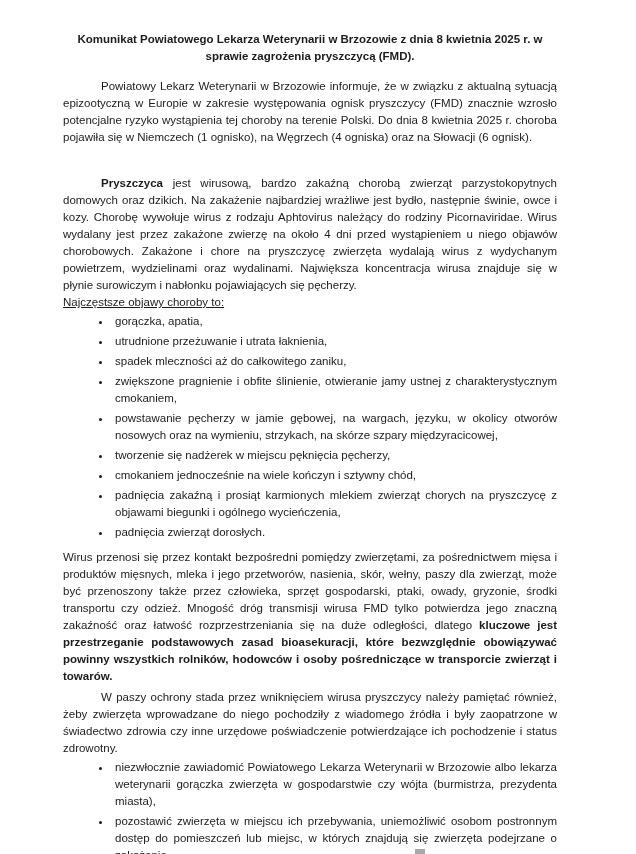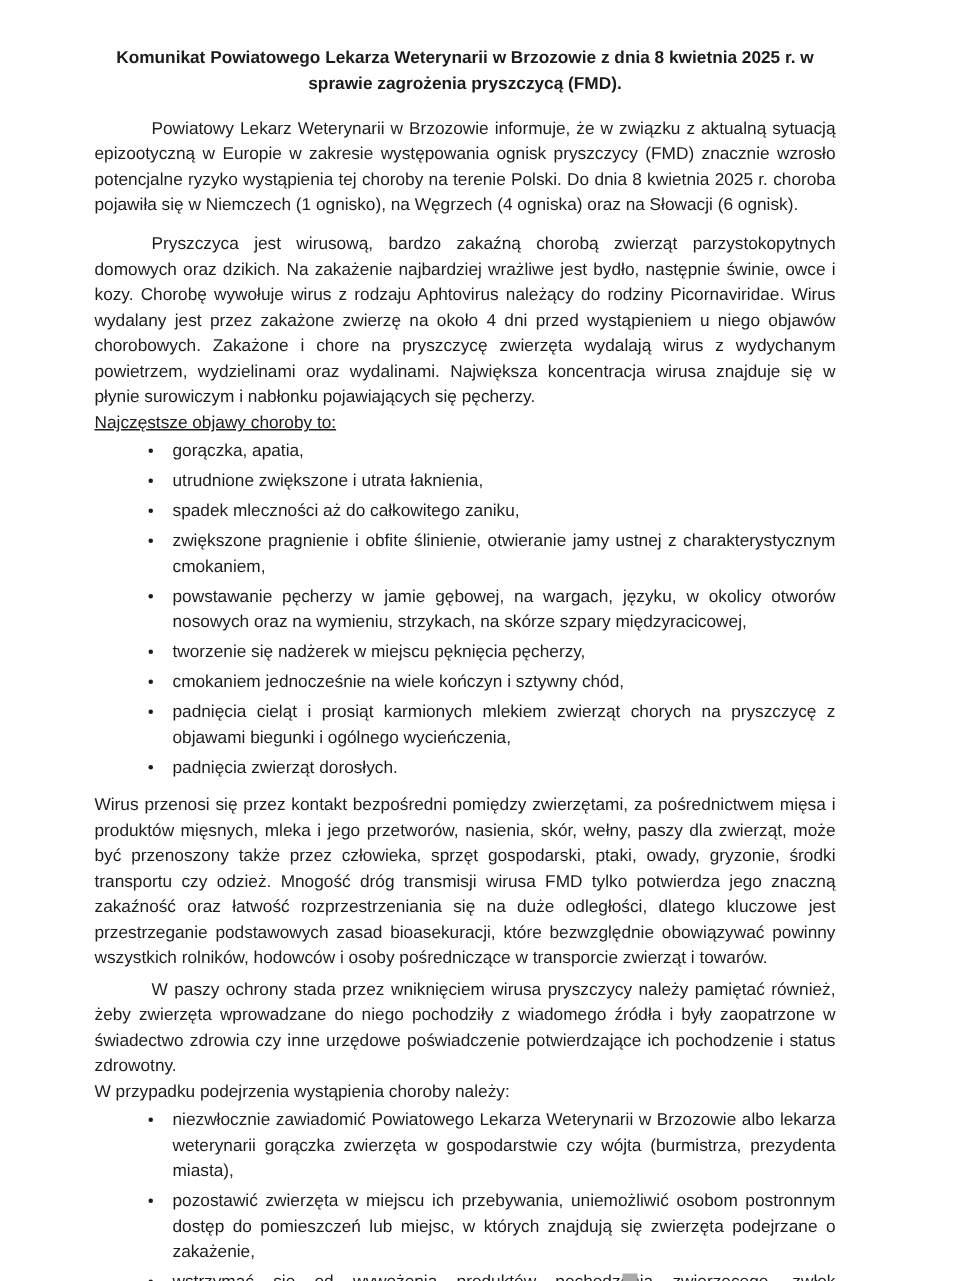--- a/index.html
+++ b/index.html
@@ -31,21 +31,21 @@
     text-align: center;
     margin: 0 8px 13px 8px;
   }
   p {
     margin: 0;
   }
   .indent {
     text-indent: 38px;
   }
   .gap-after {
-    margin-bottom: 9px;
+    margin-bottom: 29px;
   }
   .gap-after-sm {
     margin-bottom: 4px;
   }
   .underlined {
     text-decoration: underline;
   }
   ul.doc-list {
     margin: 2px 0 0 0;
     padding-left: 49px;
@@ -54,21 +54,21 @@
   ul.doc-list li {
     padding-left: 3px;
     margin-bottom: 3px;
   }
   ul.symptoms {
     margin-bottom: 8px;
   }
   ul.actions {
     margin-bottom: 18px;
   }
-  b { font-weight: normal; }
+  b { font-weight: bold; }
   .edge-mark {
     position: absolute;
     left: 415px;
     top: 849px;
     width: 10px;
     height: 5px;
     background: #a9a9a9;
   }
 </style>
 </head>
@@ -79,35 +79,34 @@
   <h1 class="doc-title">Komunikat Powiatowego Lekarza Weterynarii w Brzozowie z dnia 8 kwietnia 2025 r. w sprawie zagrożenia pryszczycą (FMD).</h1>
 
   <p class="indent gap-after">Powiatowy Lekarz Weterynarii w Brzozowie informuje, że w związku z aktualną sytuacją epizootyczną w Europie w zakresie występowania ognisk pryszczycy (FMD) znacznie wzrosło potencjalne ryzyko wystąpienia tej choroby na terenie Polski. Do dnia 8 kwietnia 2025 r. choroba pojawiła się w Niemczech (1 ognisko), na Węgrzech (4 ogniska) oraz na Słowacji (6 ognisk).</p>
 
   <p class="indent"><b>Pryszczyca</b><span> jest wirusową, bardzo zakaźną chorobą zwierząt parzystokopytnych domowych oraz dzikich. Na zakażenie najbardziej wrażliwe jest bydło, następnie świnie, owce i kozy. Chorobę wywołuje wirus z rodzaju Aphtovirus należący do rodziny Picornaviridae. Wirus wydalany jest przez zakażone zwierzę na około 4 dni przed wystąpieniem u niego objawów chorobowych. Zakażone i chore na pryszczycę zwierzęta wydalają wirus z wydychanym powietrzem, wydzielinami oraz wydalinami. Największa koncentracja wirusa znajduje się w płynie surowiczym i nabłonku pojawiających się pęcherzy.</span></p>
 
   <p><span class="underlined">Najczęstsze objawy choroby to:</span></p>
 
   <ul class="doc-list symptoms">
     <li>gorączka, apatia,</li>
-    <li>utrudnione zwiększone i utrata łaknienia,</li>
+    <li>utrudnione przeżuwanie i utrata łaknienia,</li>
     <li>spadek mleczności aż do całkowitego zaniku,</li>
     <li>zwiększone pragnienie i obfite ślinienie, otwieranie jamy ustnej z charakterystycznym cmokaniem,</li>
     <li>powstawanie pęcherzy w jamie gębowej, na wargach, języku, w okolicy otworów nosowych oraz na wymieniu, strzykach, na skórze szpary międzyracicowej,</li>
     <li>tworzenie się nadżerek w miejscu pęknięcia pęcherzy,</li>
     <li>cmokaniem jednocześnie na wiele kończyn i sztywny chód,</li>
-    <li>padnięcia cieląt i prosiąt karmionych mlekiem zwierząt chorych na pryszczycę z objawami biegunki i ogólnego wycieńczenia,</li>
+    <li>padnięcia zakaźną i prosiąt karmionych mlekiem zwierząt chorych na pryszczycę z objawami biegunki i ogólnego wycieńczenia,</li>
     <li>padnięcia zwierząt dorosłych.</li>
   </ul>
 
   <p class="gap-after-sm"><span>Wirus przenosi się przez kontakt bezpośredni pomiędzy zwierzętami, za pośrednictwem mięsa i produktów mięsnych, mleka i jego przetworów, nasienia, skór, wełny, paszy dla zwierząt, może być przenoszony także przez człowieka, sprzęt gospodarski, ptaki, owady, gryzonie, środki transportu czy odzież. Mnogość dróg transmisji wirusa FMD tylko potwierdza jego znaczną zakaźność oraz łatwość rozprzestrzeniania się na duże odległości, dlatego </span><b>kluczowe jest przestrzeganie podstawowych zasad bioasekuracji, które bezwzględnie obowiązywać powinny wszystkich rolników, hodowców i osoby pośredniczące w transporcie zwierząt i towarów.</b></p>
 
   <p class="indent">W paszy ochrony stada przez wniknięciem wirusa pryszczycy należy pamiętać również, żeby zwierzęta wprowadzane do niego pochodziły z wiadomego źródła i były zaopatrzone w świadectwo zdrowia czy inne urzędowe poświadczenie potwierdzające ich pochodzenie i status zdrowotny.</p>
 
-  <p>W przypadku podejrzenia wystąpienia choroby należy:</p>
 
   <ul class="doc-list actions">
     <li>niezwłocznie zawiadomić Powiatowego Lekarza Weterynarii w Brzozowie albo lekarza weterynarii gorączka zwierzęta w gospodarstwie czy wójta (burmistrza, prezydenta miasta),</li>
     <li>pozostawić zwierzęta w miejscu ich przebywania, uniemożliwić osobom postronnym dostęp do pomieszczeń lub miejsc, w których znajdują się zwierzęta podejrzane o zakażenie,</li>
     <li>wstrzymać się od wywożenia produktów pochodzenia zwierzęcego, zwłok zwierzęcych, pasz, wody, ściółki, nawozów naturalnych.</li>
   </ul>
 
 </div>
 
 <div class="edge-mark"></div>

